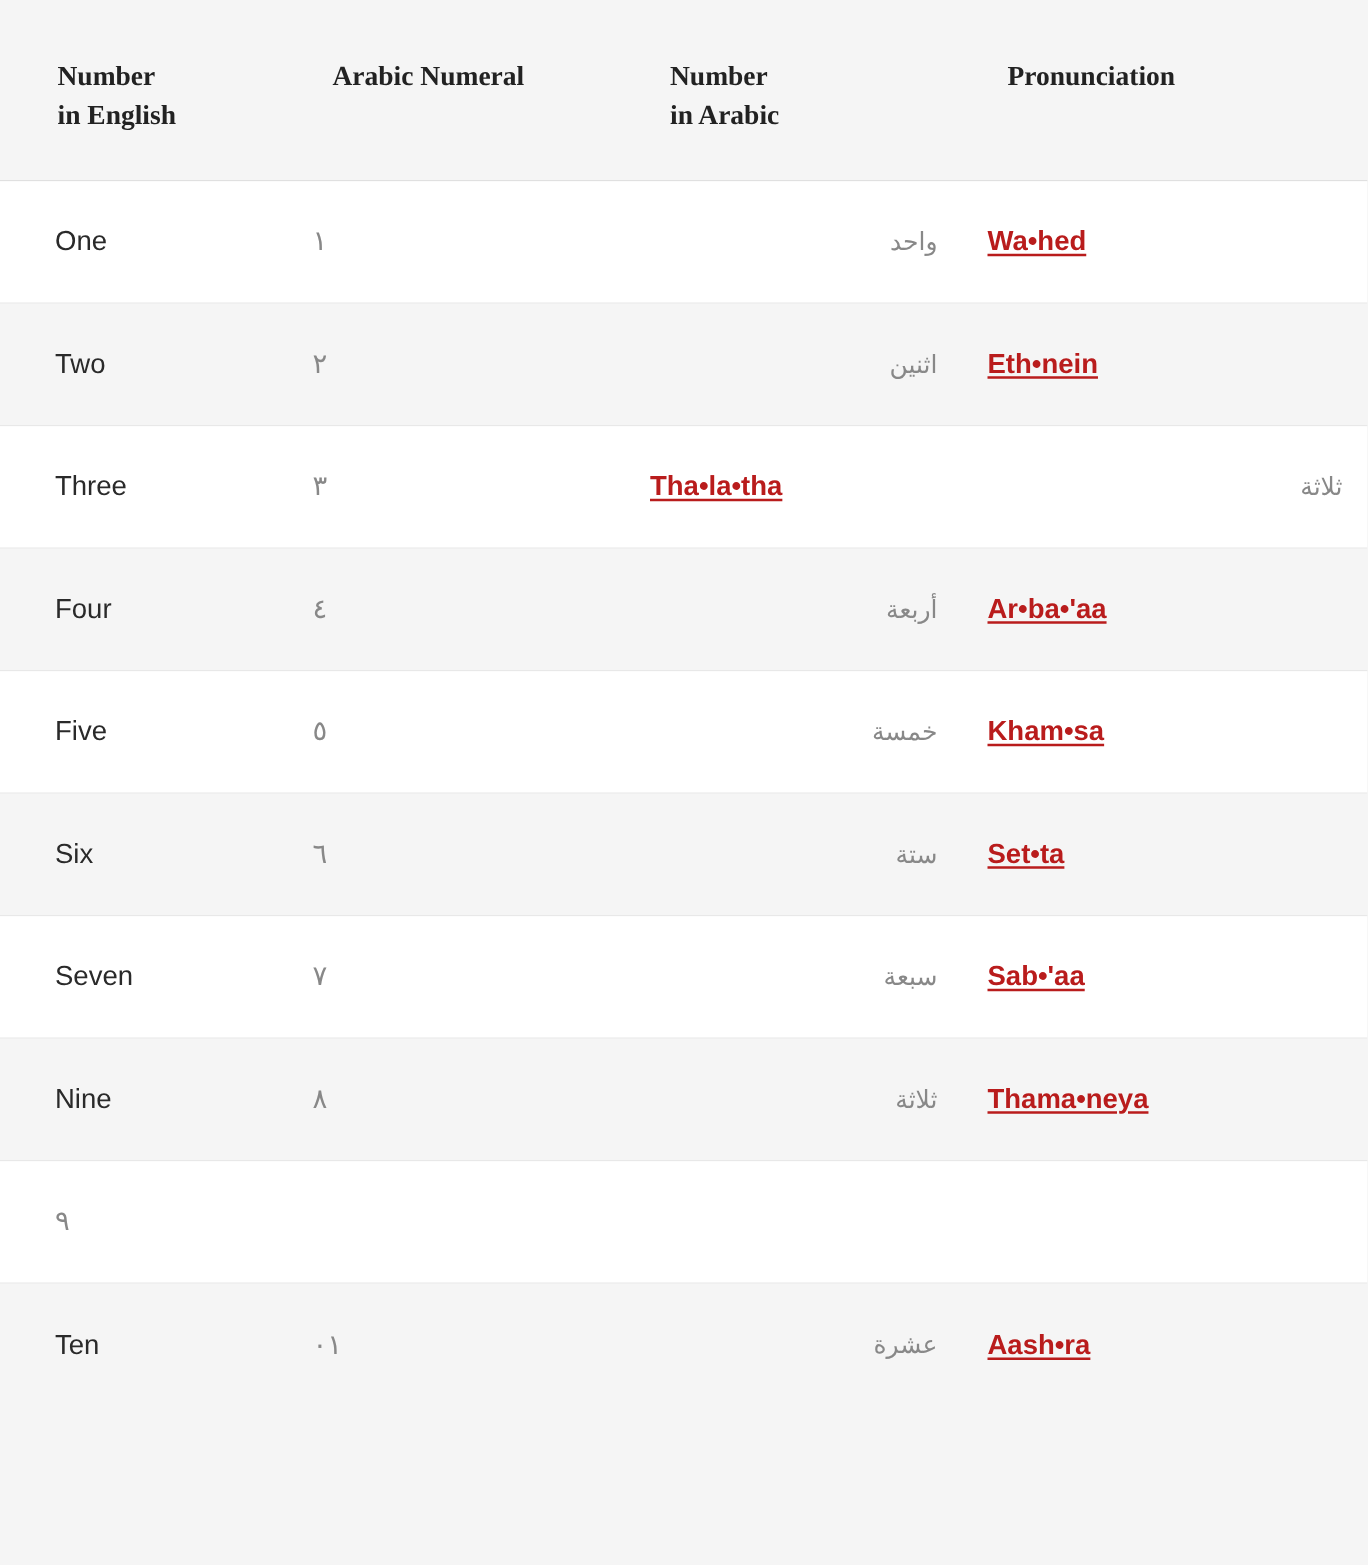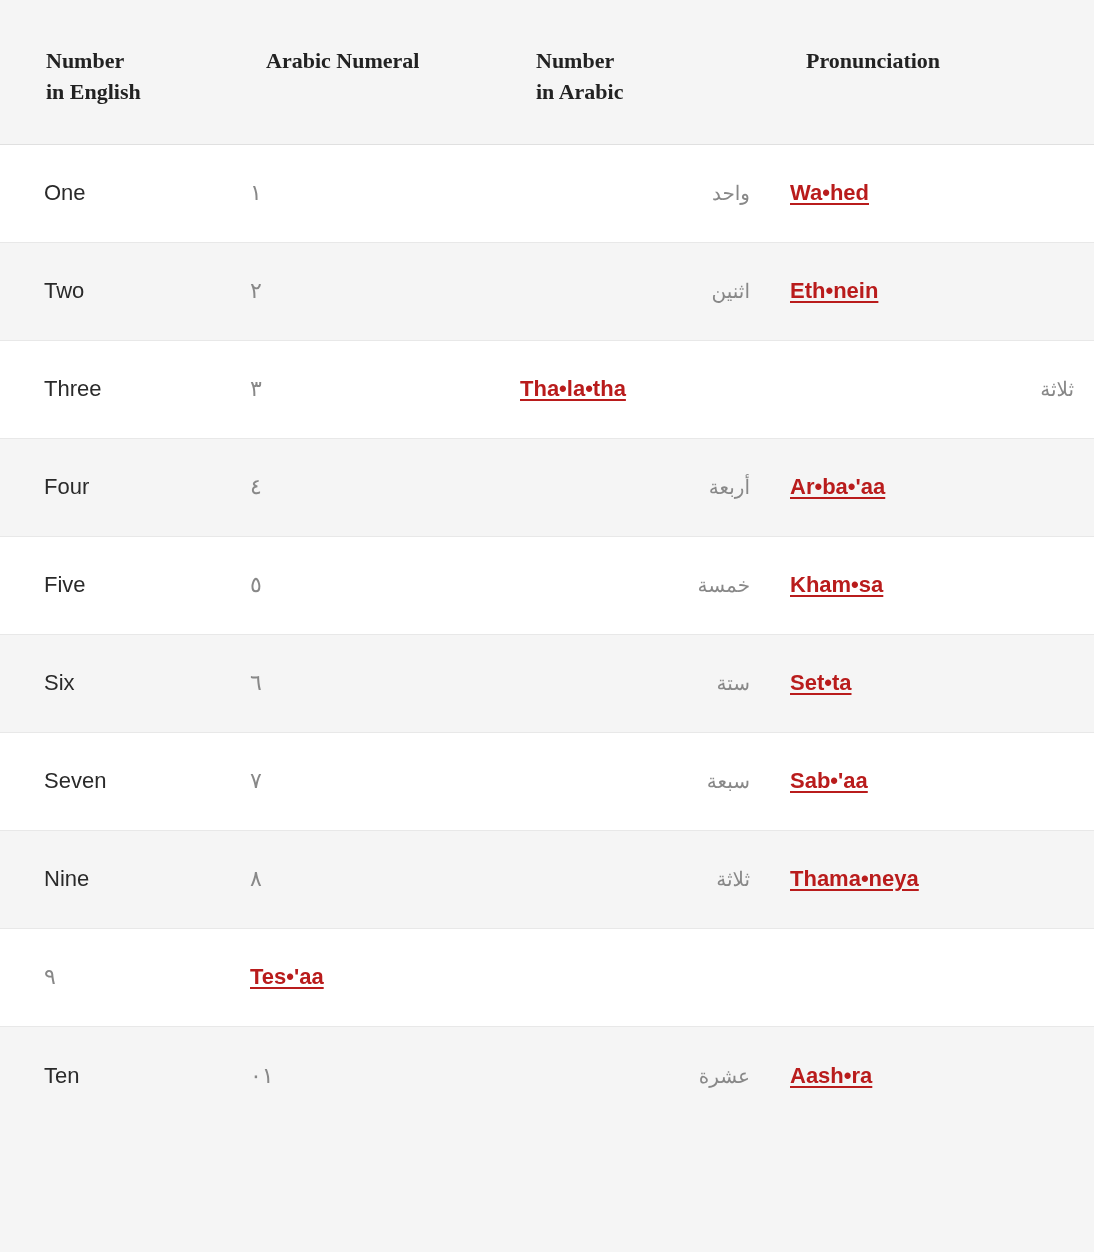--- a/index.html
+++ b/index.html
@@ -230,23 +230,20 @@
       <span class="cell-arabic">ثلاثة</span>
     </div>
     <div class="cell">
       <span class="cell-pronunciation">Thama•neya</span>
     </div>
   </div>
       <div class="table-row bg-white">
     <div class="cell">
       <span class="cell-numeral">٩</span>
     </div>
-    <div class="cell">
-      <span class="cell-pronunciation">Tes•'aa</span>
-    </div>
   </div>
       <div class="table-row bg-light">
     <div class="cell">
       <span class="cell-english">Ten</span>
     </div>
     <div class="cell">
       <span class="cell-numeral">١٠</span>
     </div>
     <div class="cell">
       <span class="cell-arabic">عشرة</span>

